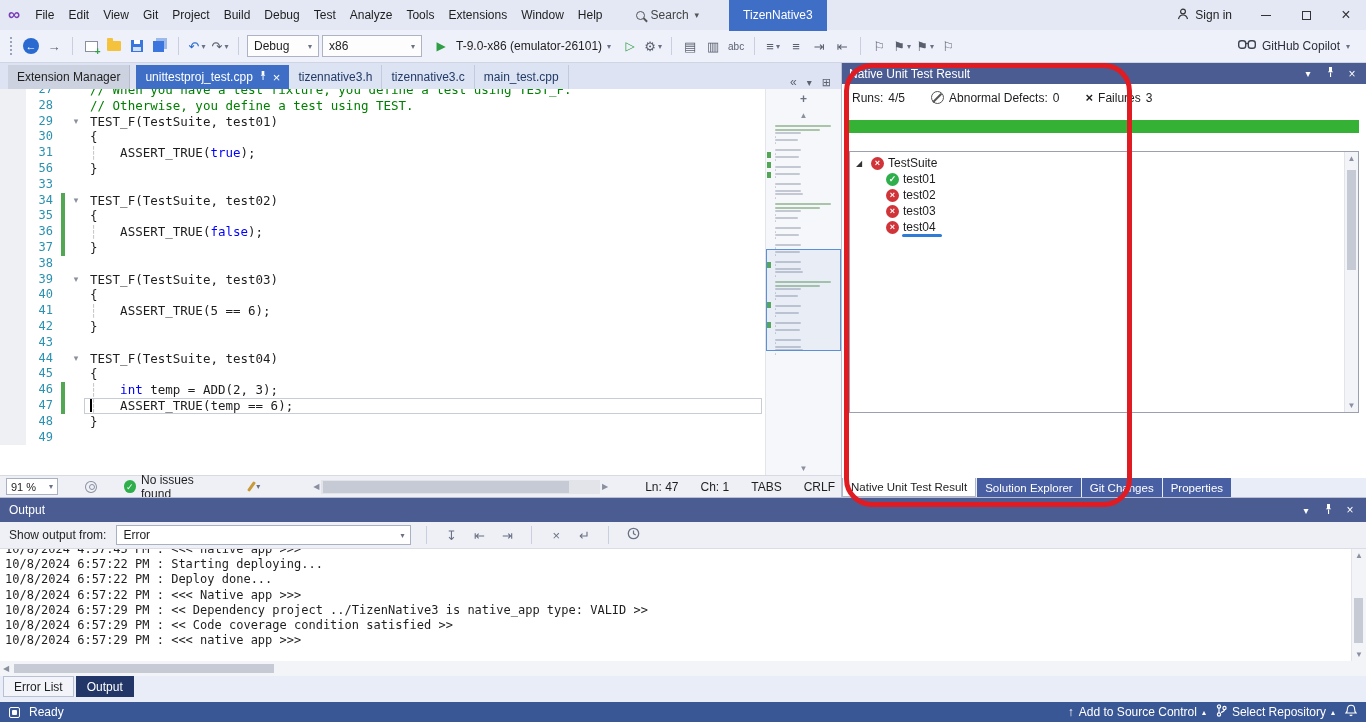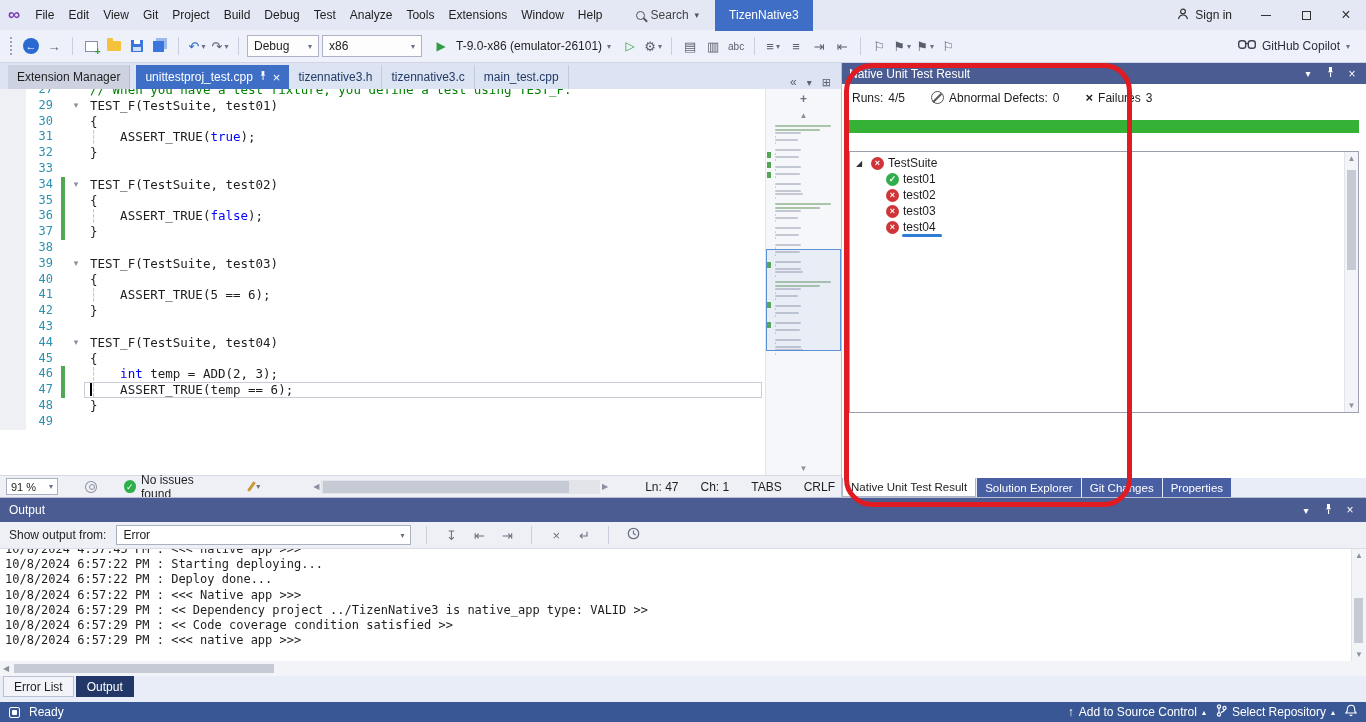--- a/index.html
+++ b/index.html
@@ -8,21 +8,21 @@
 
   
   .titlebar{height:30px;background:#e3e8f4;display:flex;align-items:center;padding-left:8px}
   .vslogo{color:#7b3fb8;font-size:17px;font-weight:bold;margin-right:8px;line-height:30px}
   .menubar{display:flex}
   .menu-item{padding:0 7px;line-height:30px;cursor:default;white-space:nowrap}
   .searchbox{display:flex;align-items:center;gap:6px;margin-left:16px;padding:3px 10px;color:#444}
   .mag{width:9px;height:9px;border:1.5px solid #555;border-radius:50%;position:relative;display:inline-block}
   .mag::after{content:"";position:absolute;width:5px;height:1.5px;background:#555;transform:rotate(45deg);right:-4px;bottom:-2px}
   .chev{font-size:9px;color:#555}
-  .badge{background:#3e6ec6;color:#fff;padding:9px 14px;margin-left:6px}
+  .badge{background:#3e6ec6;color:#fff;padding:9px 14px;margin-left:20px}
   .tb-spacer{flex:1}
   .signin{display:flex;gap:6px;align-items:center;margin-right:14px}
   .winbtn{width:40px;height:30px;display:flex;align-items:center;justify-content:center;color:#333}
   .minbar{width:10px;height:1px;background:#333;display:inline-block}
   .maxbox{width:9px;height:9px;border:1px solid #333;display:inline-block}
   .closex{font-size:16px;line-height:1}
 
   
   .toolbar{height:33px;background:#eef1fa;display:flex;align-items:center;gap:3px;padding:0 6px;border-bottom:1px solid #d0d5e4}
   .grip{width:4px;height:18px;border-left:2px dotted #9aa3b8;margin:0 4px}
@@ -311,20 +311,27 @@
       <div class="code-lines">
           <div class="cl">
             <span class="bp"></span>
             <span class="ln">27</span>
             <span class="bar"></span>
             <span class="fold"></span>
             <span class="code"><span class="cmt">// When you have a test fixture, you define a test using TEST_F.</span></span>
           </div>
           <div class="cl">
             <span class="bp"></span>
+            <span class="ln">28</span>
+            <span class="bar"></span>
+            <span class="fold"></span>
+            <span class="code"><span class="cmt">// Otherwise, you define a test using TEST.</span></span>
+          </div>
+          <div class="cl">
+            <span class="bp"></span>
             <span class="ln">29</span>
             <span class="bar"></span>
             <span class="fold">▾</span>
             <span class="code"><span class="pln">TEST_F(TestSuite, test01)</span></span>
           </div>
           <div class="cl">
             <span class="bp"></span>
             <span class="ln">30</span>
             <span class="bar"></span>
             <span class="fold"></span>
@@ -332,21 +339,21 @@
           </div>
           <div class="cl">
             <span class="bp"></span>
             <span class="ln">31</span>
             <span class="bar"></span>
             <span class="fold"></span>
             <span class="code"><span class="gde">┆</span><span class="pln">   ASSERT_TRUE(</span><span class="kw">true</span><span class="pln">);</span></span>
           </div>
           <div class="cl">
             <span class="bp"></span>
-            <span class="ln">32</span>
+            <span class="ln">56</span>
             <span class="bar"></span>
             <span class="fold"></span>
             <span class="code"><span class="pln">}</span></span>
           </div>
           <div class="cl">
             <span class="bp"></span>
             <span class="ln">33</span>
             <span class="bar"></span>
             <span class="fold"></span>
             <span class="code"></span>

